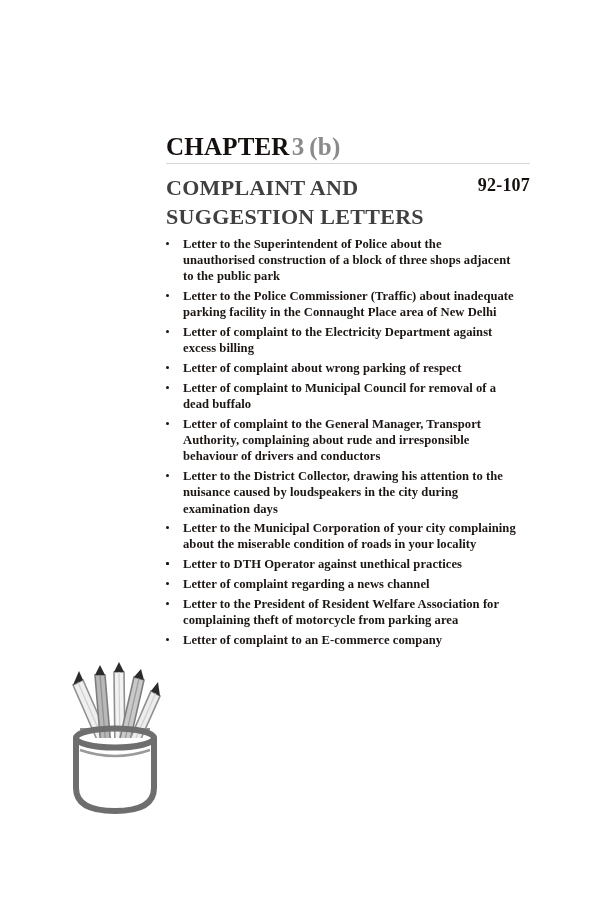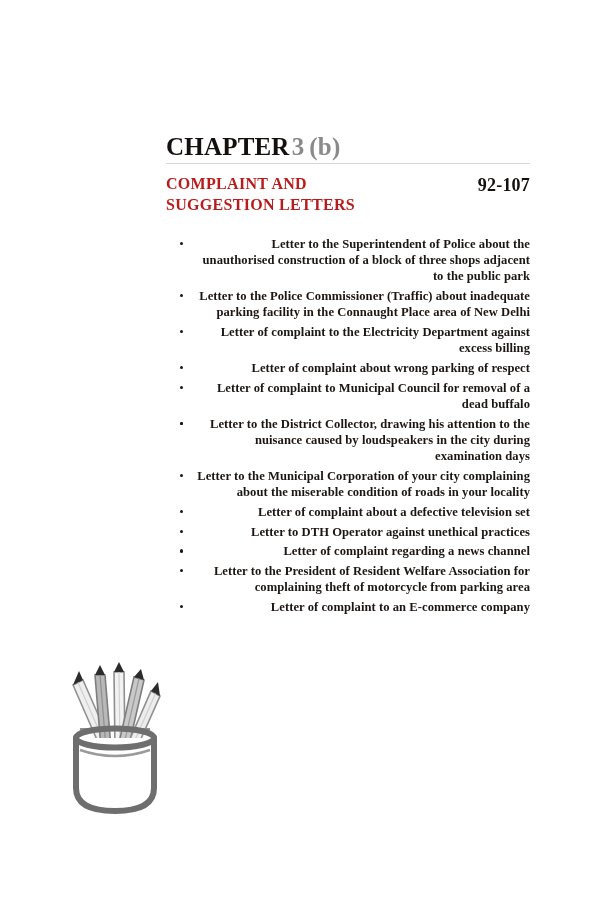--- a/index.html
+++ b/index.html
@@ -60,50 +60,49 @@
     background: #d8d6d4;
   }
 
   .title-row {
     margin-top: 9px;
     display: flex;
     align-items: flex-start;
     justify-content: space-between;
   }
   .doc-title {
-    font-size: 16px;
+    font-size: 22px;
     font-weight: bold;
     line-height: 1.33;
     letter-spacing: 0.3px;
-    color: #b91c1c;
+    color: #404040;
     max-width: 265px;
   }
   .doc-title .tl {
     display: block;
   }
   .page-range {
     font-size: 18px;
     font-weight: bold;
     color: #15100e;
     white-space: nowrap;
     padding-top: 2px;
     letter-spacing: 0.2px;
     margin-left: 28px;
   }
 
   
   .toc-list {
     position: absolute;
-    left: 178px;
+    left: 164px;
     top: 236px;
     width: 352px;
     margin: 0;
     padding: 0;
     list-style: none;
-    text-align: right;
   }
   .toc-item {
     position: relative;
     padding-left: 19px;
     margin-bottom: 3.5px;
     font-size: 12.6px;
     font-weight: bold;
     line-height: 1.29;
     color: #1c1613;
     letter-spacing: 0.05px;
@@ -148,24 +147,24 @@
       <div class="page-range">92-107</div>
     </div>
   </div>
 
   <ul class="toc-list" id="toc-list">
       <li class="toc-item"><span class="toc-bullet"></span><span>Letter to the Superintendent of Police about the unauthorised construction of a block of three shops adjacent to the public park</span></li>
       <li class="toc-item"><span class="toc-bullet"></span><span>Letter to the Police Commissioner (Traffic) about inadequate parking facility in the Connaught Place area of New Delhi</span></li>
       <li class="toc-item"><span class="toc-bullet"></span><span>Letter of complaint to the Electricity Department against excess billing</span></li>
       <li class="toc-item"><span class="toc-bullet"></span><span>Letter of complaint about wrong parking of respect</span></li>
       <li class="toc-item"><span class="toc-bullet"></span><span>Letter of complaint to Municipal Council for removal of a dead buffalo</span></li>
-      <li class="toc-item"><span class="toc-bullet"></span></li>
+      <li class="toc-item"><span class="toc-bullet"></span><span>Letter of complaint to the General Manager, Transport Authority, complaining about rude and irresponsible behaviour of drivers and conductors</span></li>
       <li class="toc-item"><span class="toc-bullet"></span><span>Letter to the District Collector, drawing his attention to the nuisance caused by loudspeakers in the city during examination days</span></li>
       <li class="toc-item"><span class="toc-bullet"></span><span>Letter to the Municipal Corporation of your city complaining about the miserable condition of roads in your locality</span></li>
-      <li class="toc-item"><span class="toc-bullet"></span><span>Letter of complaint about a defective television set</span></li>
+      <li class="toc-item"><span class="toc-bullet"></span></li>
       <li class="toc-item"><span class="toc-bullet"></span><span>Letter to DTH Operator against unethical practices</span></li>
       <li class="toc-item"><span class="toc-bullet"></span><span>Letter of complaint regarding a news channel</span></li>
       <li class="toc-item"><span class="toc-bullet"></span><span>Letter to the President of Resident Welfare Association for complaining theft of motorcycle from parking area</span></li>
       <li class="toc-item"><span class="toc-bullet"></span><span>Letter of complaint to an E-commerce company</span></li>
     </ul>
 
   <div class="pencil-cup">
     <svg viewBox="0 0 122 165" width="122" height="165" aria-hidden="true">
       <g>
 

